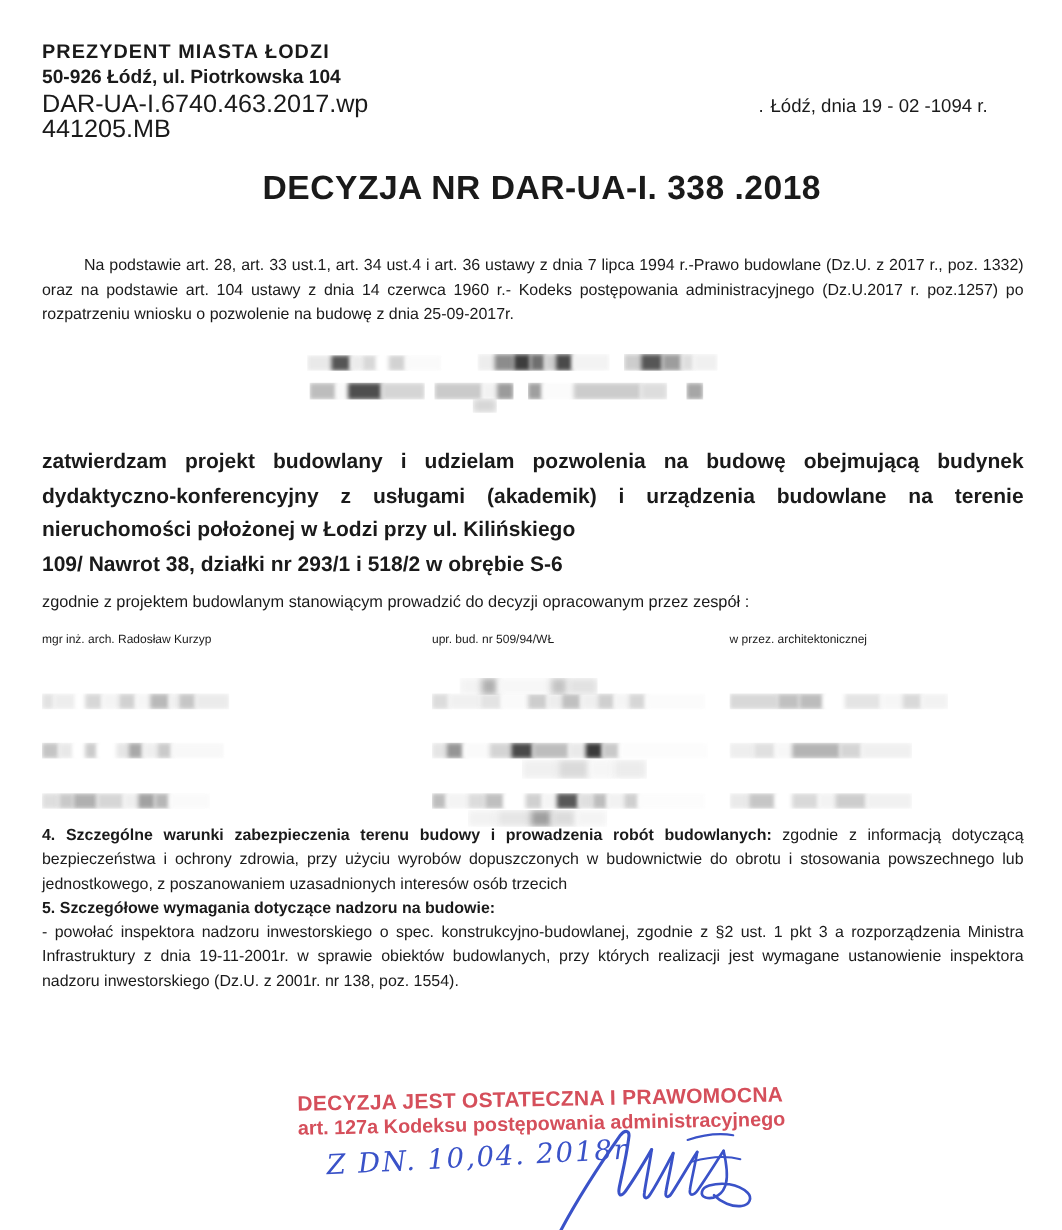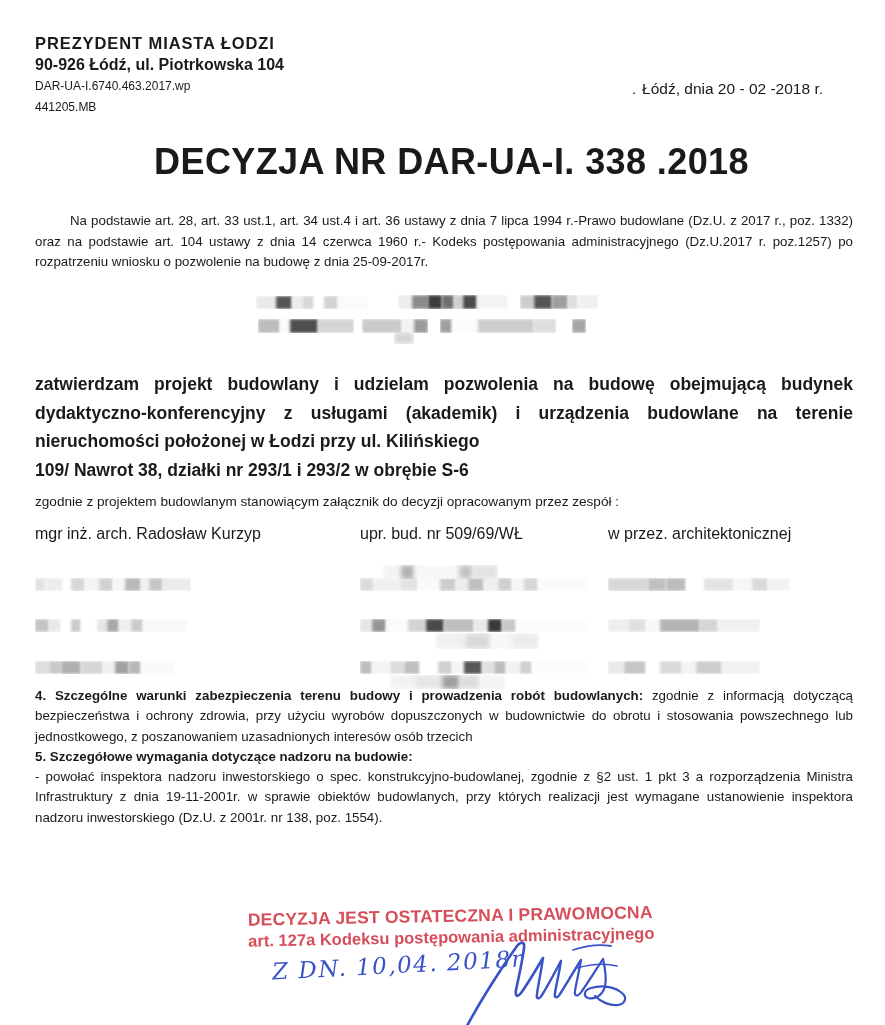--- a/index.html
+++ b/index.html
@@ -34,21 +34,21 @@
     line-height: 21px;
     white-space: nowrap;
   }
   .hdr-line-2 {
     font-size: 16px;
     font-weight: bold;
     line-height: 22px;
     white-space: nowrap;
   }
   .hdr-line-3, .hdr-line-4 {
-    font-size: 12px;
+    font-size: 21px;
     font-weight: normal;
     line-height: 21px;
     white-space: nowrap;
   }
 
   .date-line {
     position: absolute;
     right: 62px;
     top: 80px;
     font-size: 15.5px;
@@ -59,21 +59,21 @@
     width: 10px;
   }
 
   
   .decision-title {
     position: absolute;
     left: 18px;
     right: 0;
     top: 141px;
     text-align: center;
-    font-size: 36px;
+    font-size: 28px;
     font-weight: bold;
     letter-spacing: 0.4px;
   }
 
   
   .para {
     position: absolute;
     font-size: 13.3px;
     line-height: 20.5px;
     text-align: justify;
@@ -131,21 +131,21 @@
     width: 818px;
   }
   .designer-row {
     position: relative;
     height: 39px;
   }
   .designer-row .c1 { position: absolute; left: 0px;   top: 0; }
   .designer-row .c2 { position: absolute; left: 325px; top: 0; }
   .designer-row .c3 { position: absolute; left: 573px; top: 0; }
   .designer-row .cell {
-    font-size: 16px;
+    font-size: 10px;
     line-height: 18px;
     white-space: nowrap;
   }
 
   
   .conditions {
     left: 35px;
     width: 818px;
     top: 686px;
     font-size: 13.3px;
@@ -205,27 +205,27 @@
     height: 90px;
   }
 </style>
 </head>
 <body>
 
 <div class="page">
 
   <div class="header-block">
     <div class="hdr-line-1">PREZYDENT  MIASTA  ŁODZI</div>
-    <div class="hdr-line-2">90-926 Łódź, ul. Piotrkowska 104</div>
+    <div class="hdr-line-2">50-926 Łódź, ul. Piotrkowska 104</div>
     <div class="hdr-line-3">DAR-UA-I.6740.463.2017.wp</div>
     <div class="hdr-line-4">441205.MB</div>
   </div>
 
   <div class="date-line">
-    <span class="date-dot">.</span><span>Łódź, dnia 20 - 02 -2018 r.</span>
+    <span class="date-dot">.</span><span>Łódź, dnia 19 - 02 -1094 r.</span>
   </div>
 
   <div class="decision-title">DECYZJA  NR   DAR-UA-I. 338 .2018</div>
 
   <div class="para legal-basis">Na podstawie art. 28, art. 33 ust.1, art. 34 ust.4 i art. 36 ustawy z dnia 7 lipca 1994 r.-Prawo budowlane (Dz.U. z 2017 r., poz. 1332) oraz na podstawie art. 104 ustawy z dnia 14 czerwca 1960 r.- Kodeks postępowania administracyjnego (Dz.U.2017 r. poz.1257) po rozpatrzeniu wniosku o pozwolenie na budowę  z dnia   25-09-2017r.</div>
 
   <div>
     <div class="redact" style="left:256px; top:296px; width:112px; height:13px;">
       <i style="left:0px;   width:20px; background:#e9e9e9;"></i>
       <i style="left:20px;  width:16px; background:#555;"></i>
@@ -272,30 +272,30 @@
     <div class="redact" style="left:572px; top:319px; width:14px; height:14px;">
       <i style="left:0px; width:14px; background:#a6a6a6;"></i>
     </div>
     <div class="redact soft" style="left:394px; top:332px; width:20px; height:12px;">
       <i style="left:0px; width:20px; background:#d6d6d6;"></i>
     </div>
   </div>
 
   <div class="para grant">
     <span>zatwierdzam projekt budowlany i udzielam pozwolenia na budowę obejmującą budynek    dydaktyczno-konferencyjny  z  usługami  (akademik)  i  urządzenia budowlane na terenie nieruchomości  położonej  w  Łodzi  przy  ul. Kilińskiego</span>
-    <span class="last">109/ Nawrot 38, działki nr 293/1 i 293/2 w obrębie  S-6</span>
-  </div>
-
-  <div class="para conformity">zgodnie z projektem budowlanym stanowiącym  załącznik do decyzji opracowanym przez zespół :</div>
+    <span class="last">109/ Nawrot 38, działki nr 293/1 i 518/2 w obrębie  S-6</span>
+  </div>
+
+  <div class="para conformity">zgodnie z projektem budowlanym stanowiącym  prowadzić do decyzji opracowanym przez zespół :</div>
 
   <div class="designers">
 
     <div class="designer-row">
       <div class="c1 cell">mgr inż. arch.  Radosław Kurzyp</div>
-      <div class="c2 cell">upr. bud. nr 509/69/WŁ</div>
+      <div class="c2 cell">upr. bud. nr 509/94/WŁ</div>
       <div class="c3 cell">w przez. architektonicznej</div>
     </div>
 
     <div class="designer-row" style="height:41px;">
       <div class="redact" style="position:absolute; left:0px; top:14px; width:156px; height:13px;">
         <i style="left:0px;   width:10px; background:#e2e2e2;"></i>
         <i style="left:10px;  width:18px; background:#ededed;"></i>
         <i style="left:28px;  width:8px;  background:#ffffff;"></i>
         <i style="left:36px;  width:14px; background:#d7d7d7;"></i>
         <i style="left:50px;  width:14px; background:#f4f4f4;"></i>

